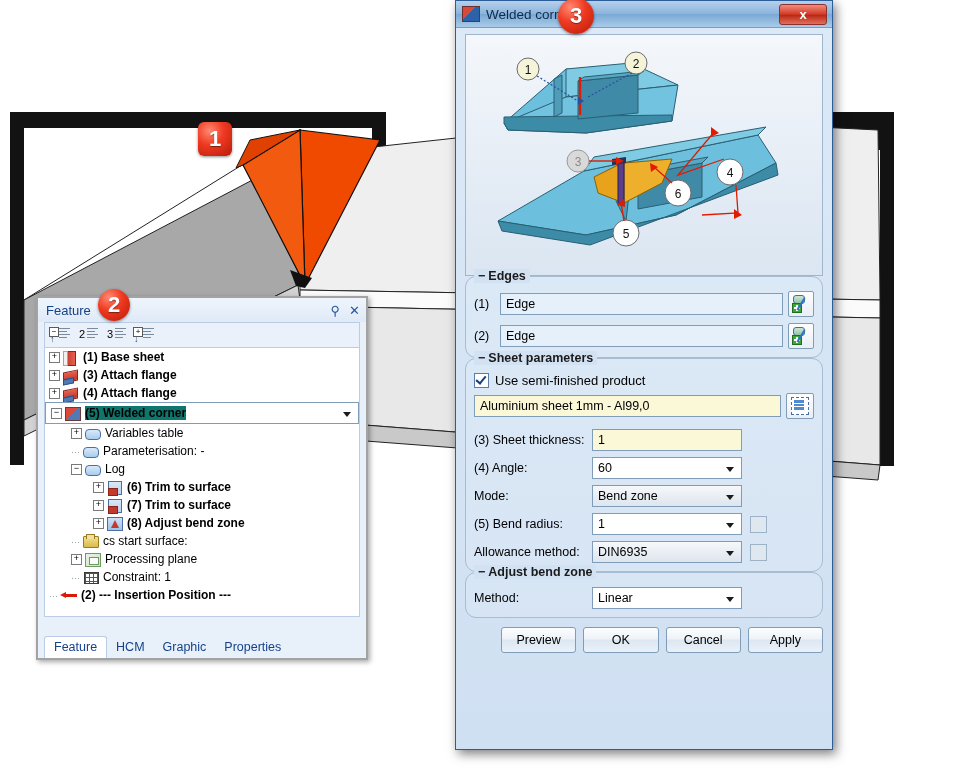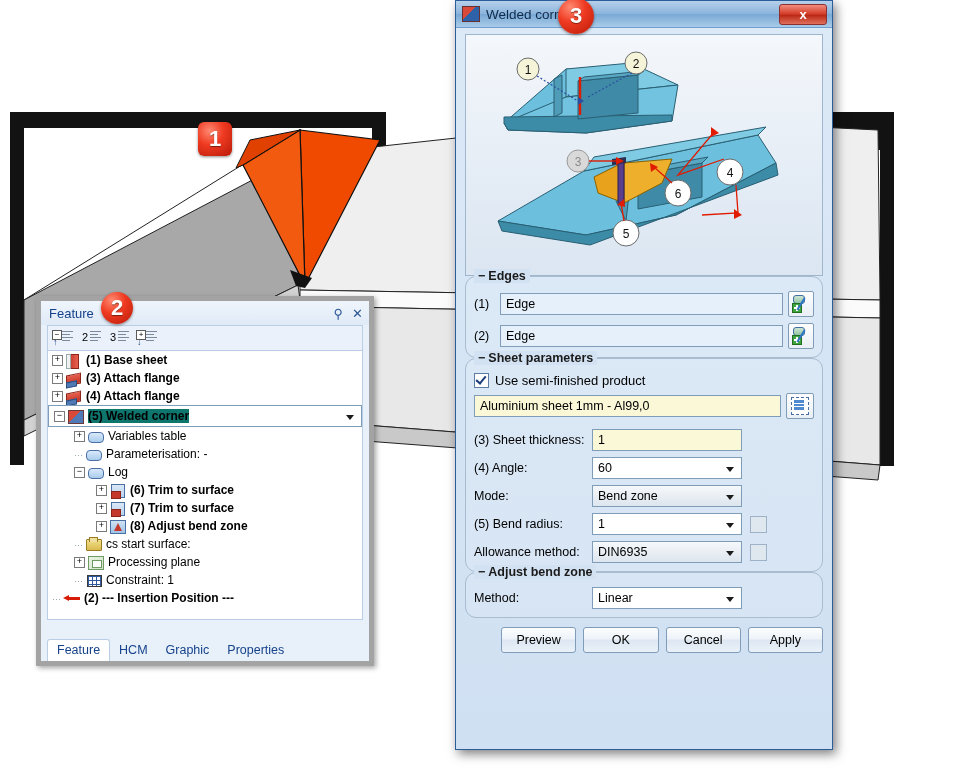--- a/index.html
+++ b/index.html
@@ -20,21 +20,21 @@
     color:#fff;font-weight:bold;font-size:22px;
     display:flex;align-items:center;justify-content:center;
     text-shadow:0 1px 1px rgba(0,0,0,.45);
     z-index:60;
   }
   .badge.round{border-radius:50%;}
   
   #feature-panel{
     position:absolute;left:36px;top:296px;width:328px;height:360px;
     background:#e8f0fa;
-    border:5px solid #a3a3a3;
+    border:2px solid #a3a3a3;
     box-shadow:2px 2px 5px rgba(0,0,0,.35);
     z-index:40;
   }
   #fp-titlebar{
     height:24px;display:flex;align-items:center;
     background:linear-gradient(to bottom,#eff5fc 0%,#dfeaf7 100%);
     padding:0 6px 0 8px;
   }
   #fp-title{color:#15428b;font-size:13px;flex:1;}
   .fp-tool{color:#2b5797;font-size:13px;margin-left:9px;cursor:default;font-weight:bold;}

